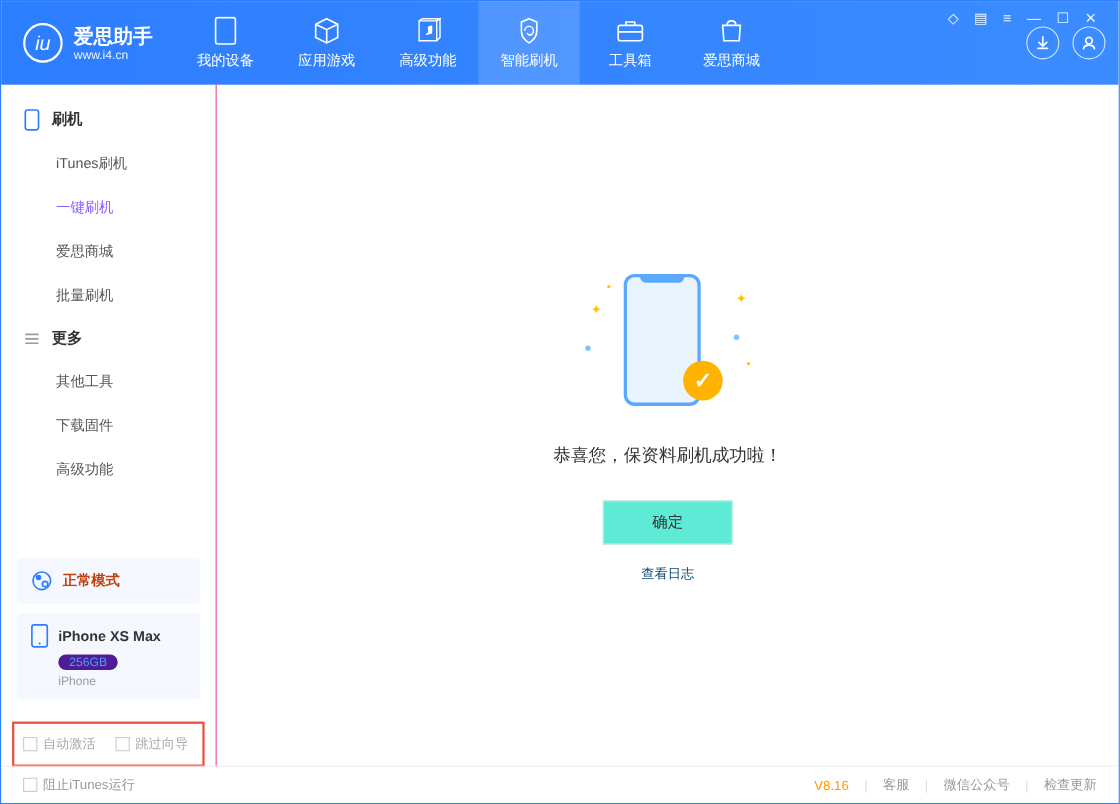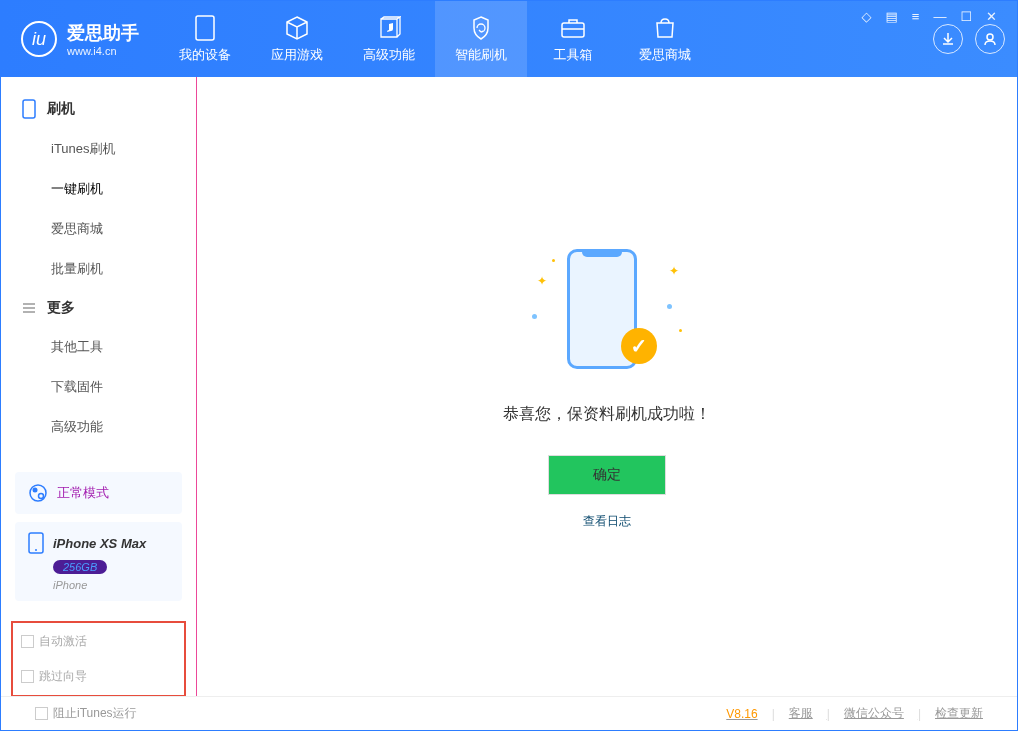--- a/index.html
+++ b/index.html
@@ -20,50 +20,50 @@
     .header-right { margin-left: auto; display: flex; align-items: center; padding-right: 12px; gap: 12px; }
     .hr-icon { width: 30px; height: 30px; border: 1.5px solid rgba(255,255,255,0.8); border-radius: 50%; display: flex; align-items: center; justify-content: center; cursor: pointer; }
     .win-controls { display: flex; gap: 14px; margin-right: 8px; font-size: 13px; }
     .win-ctrl { cursor: pointer; opacity: 0.9; }
     
     .body-area { display: flex; height: 620px; }
     .sidebar { width: 196px; border-right: 1px solid #ec4899; padding-top: 12px; display: flex; flex-direction: column; }
     .side-section { padding: 10px 20px; display: flex; align-items: center; font-size: 14px; color: #333; font-weight: 600; }
     .side-section svg { margin-right: 10px; }
     .side-item { padding: 11px 20px 11px 50px; font-size: 13px; color: #555; cursor: pointer; }
-    .side-item.active { color: #000000; }
+    .side-item.active { color: #8b5cf6; }
     
     .device-status { margin-top: auto; margin-bottom: 8px; }
-    .status-box { background: #f5f9ff; margin: 0 14px 8px; padding: 10px 12px; border-radius: 4px; display: flex; align-items: center; font-size: 13px; color: #a21caf; }
+    .status-box { background: #f5f9ff; margin: 0 14px 8px; padding: 10px 12px; border-radius: 4px; display: flex; align-items: center; font-size: 13px; color: #c2410c; font-weight: bold; }
     .status-icon { width: 22px; height: 22px; margin-right: 8px; display: flex; align-items: center; justify-content: center; }
-    .device-box { background: #f5f9ff; margin: 0 14px; padding: 10px 12px; border-radius: 4px; font-style: italic; }
+    .device-box { background: #f5f9ff; margin: 0 14px; padding: 10px 12px; border-radius: 4px; }
     .device-name { font-size: 13px; font-weight: 600; color: #333; display: flex; align-items: center; }
     .device-cap { display: inline-block; background: #4c1d95; color: #4a9eff; border-radius: 10px; padding: 1px 10px; font-size: 11px; margin-top: 6px; margin-left: 26px; }
     .device-sub { font-size: 11px; color: #999; margin-top: 4px; margin-left: 26px; }
     
-    .checkbox-row { border: 2px solid #e74c3c; margin: 12px 10px 0; padding: 10px 8px; display: flex; gap: 18px; flex-direction: column; }
+    .checkbox-row { border: 2px solid #e74c3c; margin: 12px 10px 0; padding: 10px 8px; display: flex; gap: 18px; }
     .cb-item { display: flex; align-items: center; font-size: 12px; color: #aaa; }
     .cb-box { width: 13px; height: 13px; border: 1px solid #ccc; margin-right: 5px; }
     
     .main { flex: 1; display: flex; flex-direction: column; align-items: center; justify-content: center; }
     .success-illus { position: relative; width: 160px; height: 130px; margin-bottom: 30px; }
     .phone-shape { position: absolute; left: 40px; top: 5px; width: 70px; height: 120px; border: 3px solid #5ba8ff; border-radius: 10px; background: #eaf4ff; }
     .phone-notch { position: absolute; left: 55px; top: 5px; width: 40px; height: 8px; background: #5ba8ff; border-radius: 0 0 5px 5px; }
     .check-badge { position: absolute; right: 30px; bottom: 10px; width: 36px; height: 36px; background: #ffb300; border-radius: 50%; display: flex; align-items: center; justify-content: center; color: white; font-size: 20px; font-weight: bold; }
     .sparkle { position: absolute; color: #ffc107; font-size: 12px; }
     .dot { position: absolute; width: 5px; height: 5px; background: #7ec3ff; border-radius: 50%; }
     .dot2 { position: absolute; width: 3px; height: 3px; background: #ffc107; border-radius: 50%; }
     
     .success-msg { font-size: 16px; color: #333; margin-bottom: 30px; }
-    .confirm-btn { padding: 10px 44px; border: 1px solid #ddd; background: #22c55e; font-size: 14px; color: #333; cursor: pointer; margin-bottom: 18px; }
+    .confirm-btn { padding: 10px 44px; border: 1px solid #ddd; background: #5eead4; font-size: 14px; color: #333; cursor: pointer; margin-bottom: 18px; }
     .log-link { font-size: 12px; color: #0c4a6e; cursor: pointer; }
     
-    .footer { position: absolute; bottom: 0; left: 0; right: 0; height: 34px; border-top: 1px solid #eee; display: flex; align-items: center; padding: 0 34px; font-size: 12px; color: #999; }
+    .footer { position: absolute; bottom: 0; left: 0; right: 0; height: 34px; border-top: 1px solid #eee; display: flex; align-items: center; padding: 0 20px; font-size: 12px; color: #999; }
     .footer-cb { display: flex; align-items: center; }
-    .footer-right { margin-left: auto; display: flex; align-items: center; gap: 14px; text-decoration: underline; }
+    .footer-right { margin-left: auto; display: flex; align-items: center; gap: 14px; }
     .footer-sep { color: #ddd; }
     .footer-link { cursor: pointer; }
   </style>
 </head>
 <body>
 
 <div class="header">
   <div class="logo">
     <div class="logo-icon">iu</div>
     <div class="logo-text">

